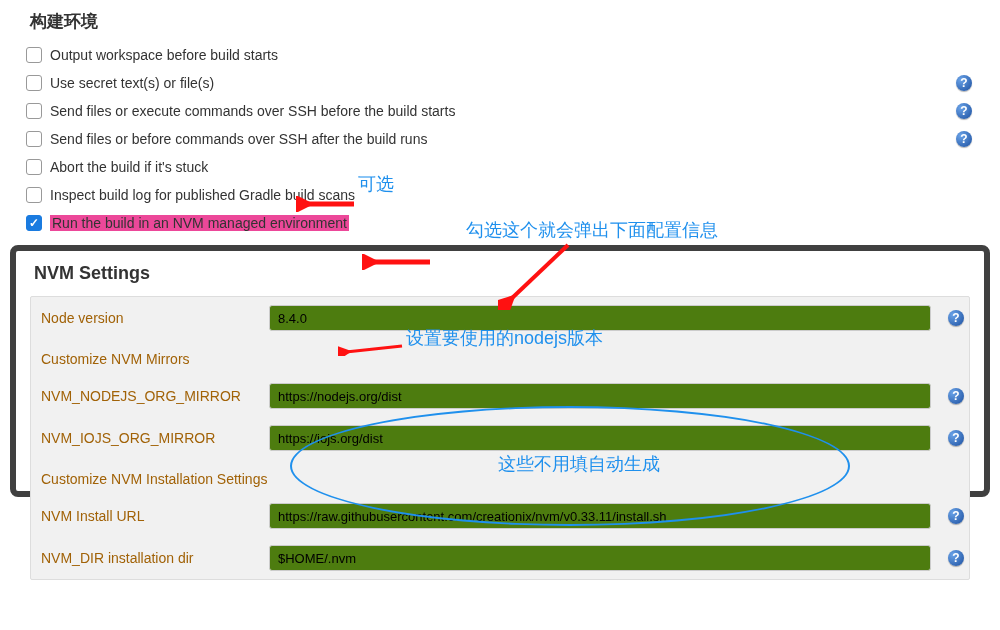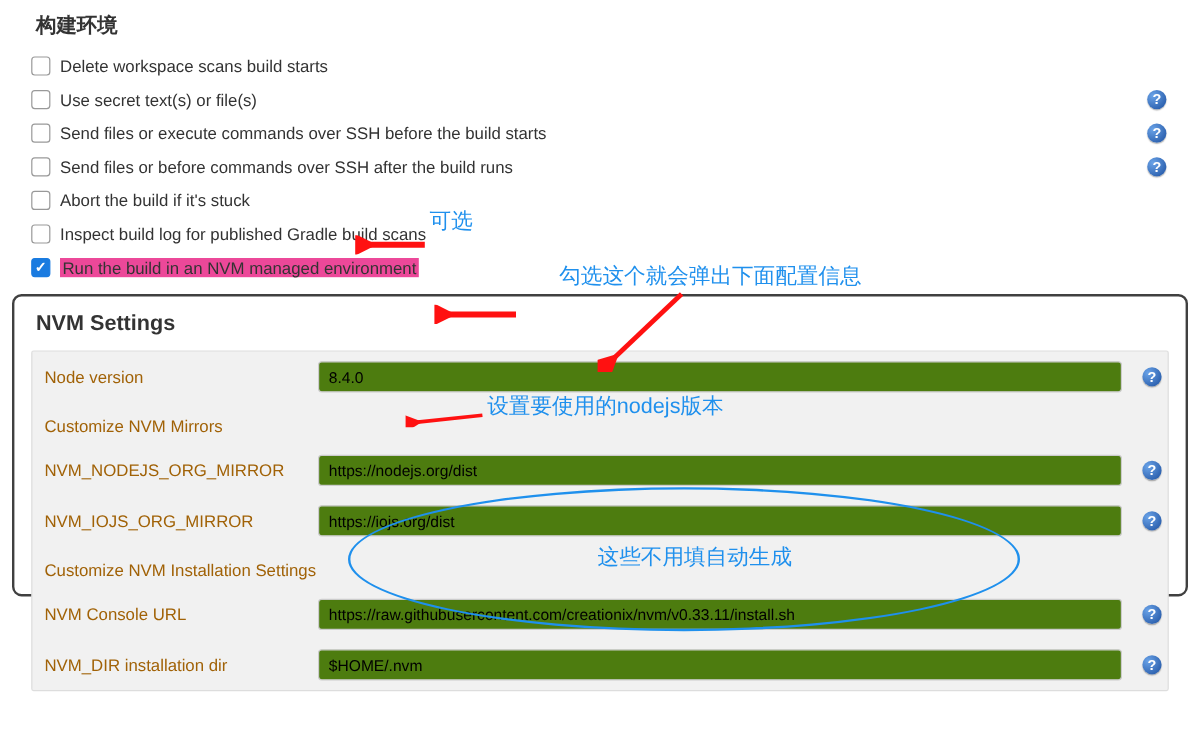--- a/index.html
+++ b/index.html
@@ -79,21 +79,21 @@
     font-weight: bold;
     display: flex;
     align-items: center;
     justify-content: center;
     box-shadow: 0 1px 1px rgba(0,0,0,0.3);
   }
   .help::after { content: "?"; }
 
   .red-box {
     margin: 8px 10px 0;
-    border: 2px solid #404040;
+    border: 6px solid #404040;
     border-radius: 8px;
     padding: 12px 14px 20px;
     background: #fff;
     height: 252px;
   }
 
   .nvm-title {
     font-weight: bold;
     font-size: 18px;
     color: #333;
@@ -165,21 +165,21 @@
 </style>
 </head>
 <body>
 
 <div class="section-title">构建环境</div>
 
 <div class="options">
 
   <div class="opt-row">
     <span class="chk"></span>
-    <span class="opt-label">Delete workspace scans build starts</span>
+    <span class="opt-label">Output workspace before build starts</span>
   </div>
 
   <div class="opt-row">
     <span class="chk"></span>
     <span class="opt-label">Use secret text(s) or file(s)</span>
     <span class="help"></span>
   </div>
 
   <div class="opt-row">
     <span class="chk"></span>
@@ -235,21 +235,21 @@
       <span class="flabel">NVM_IOJS_ORG_MIRROR</span>
       <input class="finput" value="https://iojs.org/dist" style="">
       <span class="help"></span>
     </div>
 
     <div class="form-row sub-head">
       <span class="flabel" style="width:auto">Customize NVM Installation Settings</span>
     </div>
 
     <div class="form-row">
-      <span class="flabel">NVM Console URL</span>
+      <span class="flabel">NVM Install URL</span>
       <input class="finput" value="https://raw.githubusercontent.com/creationix/nvm/v0.33.11/install.sh" style="">
       <span class="help"></span>
     </div>
 
     <div class="form-row">
       <span class="flabel">NVM_DIR installation dir</span>
       <input class="finput" value="$HOME/.nvm" style="">
       <span class="help"></span>
     </div>
 

